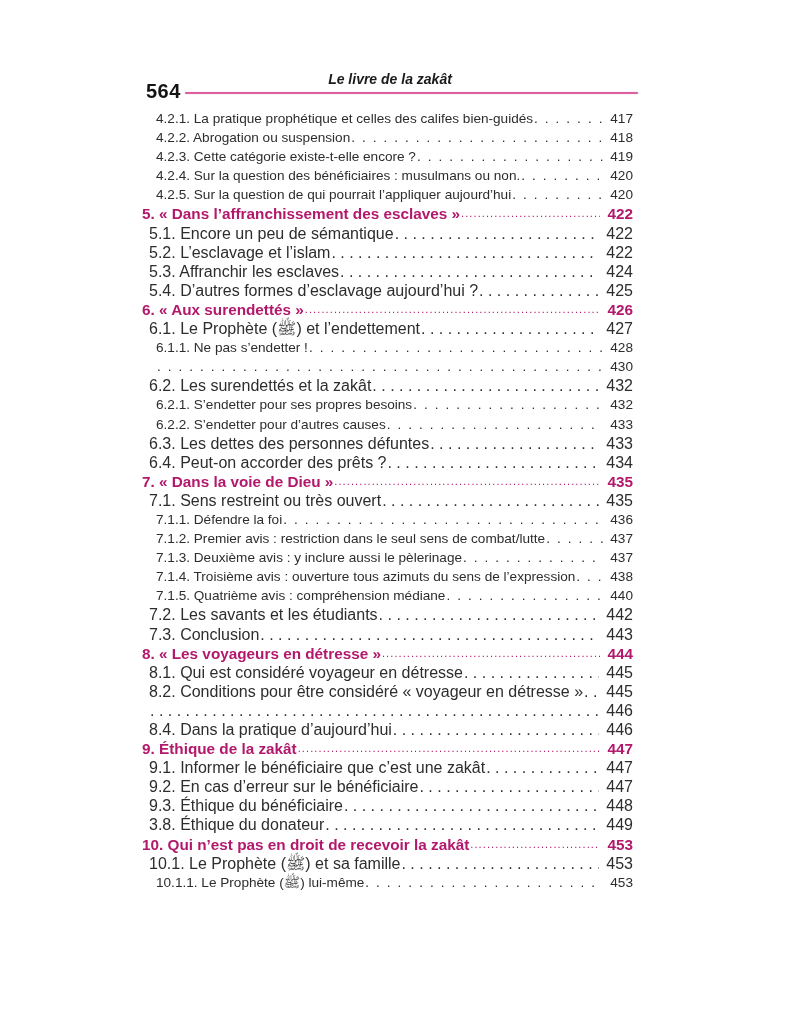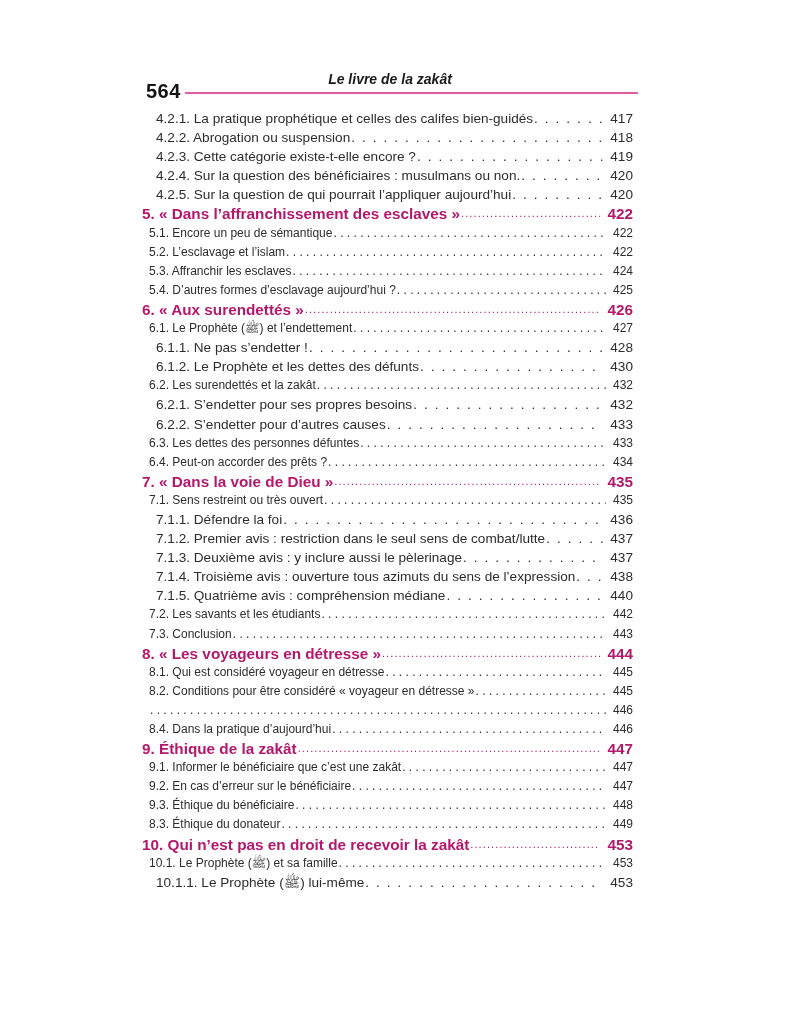--- a/index.html
+++ b/index.html
@@ -45,21 +45,21 @@
   }
   .lbl{white-space:pre;}
   .leader{
     flex:1 1 0;overflow:hidden;white-space:pre;min-width:6px;
     margin-left:1px;
   }
   .pg{white-space:pre;margin-left:7px;}
   .lvl1{color:var(--accent-pink);font-weight:600;font-size:15.3px;}
   .lvl1 .leader{font-size:11px;letter-spacing:1.1px;font-weight:400;}
   .lvl1 .pg{font-weight:600;}
-  .lvl2{padding-left:7px;font-size:12px;}
+  .lvl2{padding-left:7px;font-size:16px;}
   .lvl3{padding-left:14px;font-size:13.6px;}
   .lvl3 .leader{letter-spacing:1.6px;}
 </style>
 </head>
 <body>
 
 <div class="page">
   <header>
     <div class="pagenum">564</div>
     <div class="running-title">Le livre de la zakât</div>
@@ -126,21 +126,20 @@
         <span class="lbl">6.1. Le Prophète (ﷺ) et l’endettement</span>
         <span class="leader">. . . . . . . . . . . . . . . . . . . . . . . . . . . . . . . . . . . . . . . . . . . . . . . . . . . . . . . . . . . . . . . . . . . . . . . . . . . . . . . . . . . . . . . . . . . . . . . . . . . . . . . . . . . . . . . . . . . . . . . . . . . . . . . . . . . . . . . . . . . . . . . . . . . . . . . . . . . . . . . . . . . . . . . . . . . . . . . . . . . . . . . . . . . . . . . . . . . . . . . . </span>
         <span class="pg">427</span>
       </div>
       <div class="row lvl3">
         <span class="lbl">6.1.1. Ne pas s’endetter !</span>
         <span class="leader">. . . . . . . . . . . . . . . . . . . . . . . . . . . . . . . . . . . . . . . . . . . . . . . . . . . . . . . . . . . . . . . . . . . . . . . . . . . . . . . . . . . . . . . . . . . . . . . . . . . . . . . . . . . . . . . . . . . . . . . . . . . . . . . . . . . . . . . . . . . . . . . . . . . . . . . . . . . . . . . . . . . . . . . . . . . . . . . . . . . . . . . . . . . . . . . . . . . . . . . . </span>
         <span class="pg">428</span>
       </div>
       <div class="row lvl3">
-        <span class="lbl">6.1.2. Le Prophète et les dettes des défunts</span>
         <span class="leader">. . . . . . . . . . . . . . . . . . . . . . . . . . . . . . . . . . . . . . . . . . . . . . . . . . . . . . . . . . . . . . . . . . . . . . . . . . . . . . . . . . . . . . . . . . . . . . . . . . . . . . . . . . . . . . . . . . . . . . . . . . . . . . . . . . . . . . . . . . . . . . . . . . . . . . . . . . . . . . . . . . . . . . . . . . . . . . . . . . . . . . . . . . . . . . . . . . . . . . . . </span>
         <span class="pg">430</span>
       </div>
       <div class="row lvl2">
         <span class="lbl">6.2. Les surendettés et la zakât</span>
         <span class="leader">. . . . . . . . . . . . . . . . . . . . . . . . . . . . . . . . . . . . . . . . . . . . . . . . . . . . . . . . . . . . . . . . . . . . . . . . . . . . . . . . . . . . . . . . . . . . . . . . . . . . . . . . . . . . . . . . . . . . . . . . . . . . . . . . . . . . . . . . . . . . . . . . . . . . . . . . . . . . . . . . . . . . . . . . . . . . . . . . . . . . . . . . . . . . . . . . . . . . . . . . </span>
         <span class="pg">432</span>
       </div>
       <div class="row lvl3">
         <span class="lbl">6.2.1. S’endetter pour ses propres besoins</span>
@@ -245,21 +244,21 @@
         <span class="lbl">9.2. En cas d’erreur sur le bénéficiaire</span>
         <span class="leader">. . . . . . . . . . . . . . . . . . . . . . . . . . . . . . . . . . . . . . . . . . . . . . . . . . . . . . . . . . . . . . . . . . . . . . . . . . . . . . . . . . . . . . . . . . . . . . . . . . . . . . . . . . . . . . . . . . . . . . . . . . . . . . . . . . . . . . . . . . . . . . . . . . . . . . . . . . . . . . . . . . . . . . . . . . . . . . . . . . . . . . . . . . . . . . . . . . . . . . . . </span>
         <span class="pg">447</span>
       </div>
       <div class="row lvl2">
         <span class="lbl">9.3. Éthique du bénéficiaire</span>
         <span class="leader">. . . . . . . . . . . . . . . . . . . . . . . . . . . . . . . . . . . . . . . . . . . . . . . . . . . . . . . . . . . . . . . . . . . . . . . . . . . . . . . . . . . . . . . . . . . . . . . . . . . . . . . . . . . . . . . . . . . . . . . . . . . . . . . . . . . . . . . . . . . . . . . . . . . . . . . . . . . . . . . . . . . . . . . . . . . . . . . . . . . . . . . . . . . . . . . . . . . . . . . . </span>
         <span class="pg">448</span>
       </div>
       <div class="row lvl2">
-        <span class="lbl">8.3. Éthique du donateur</span>
+        <span class="lbl">3.8. Éthique du donateur</span>
         <span class="leader">. . . . . . . . . . . . . . . . . . . . . . . . . . . . . . . . . . . . . . . . . . . . . . . . . . . . . . . . . . . . . . . . . . . . . . . . . . . . . . . . . . . . . . . . . . . . . . . . . . . . . . . . . . . . . . . . . . . . . . . . . . . . . . . . . . . . . . . . . . . . . . . . . . . . . . . . . . . . . . . . . . . . . . . . . . . . . . . . . . . . . . . . . . . . . . . . . . . . . . . . </span>
         <span class="pg">449</span>
       </div>
       <div class="row lvl1">
         <span class="lbl">10. Qui n’est pas en droit de recevoir la zakât</span>
         <span class="leader">................................................................................................................................................................................................................................................................................................................................................................................................................</span>
         <span class="pg">453</span>
       </div>
       <div class="row lvl2">
         <span class="lbl">10.1. Le Prophète (ﷺ) et sa famille</span>

